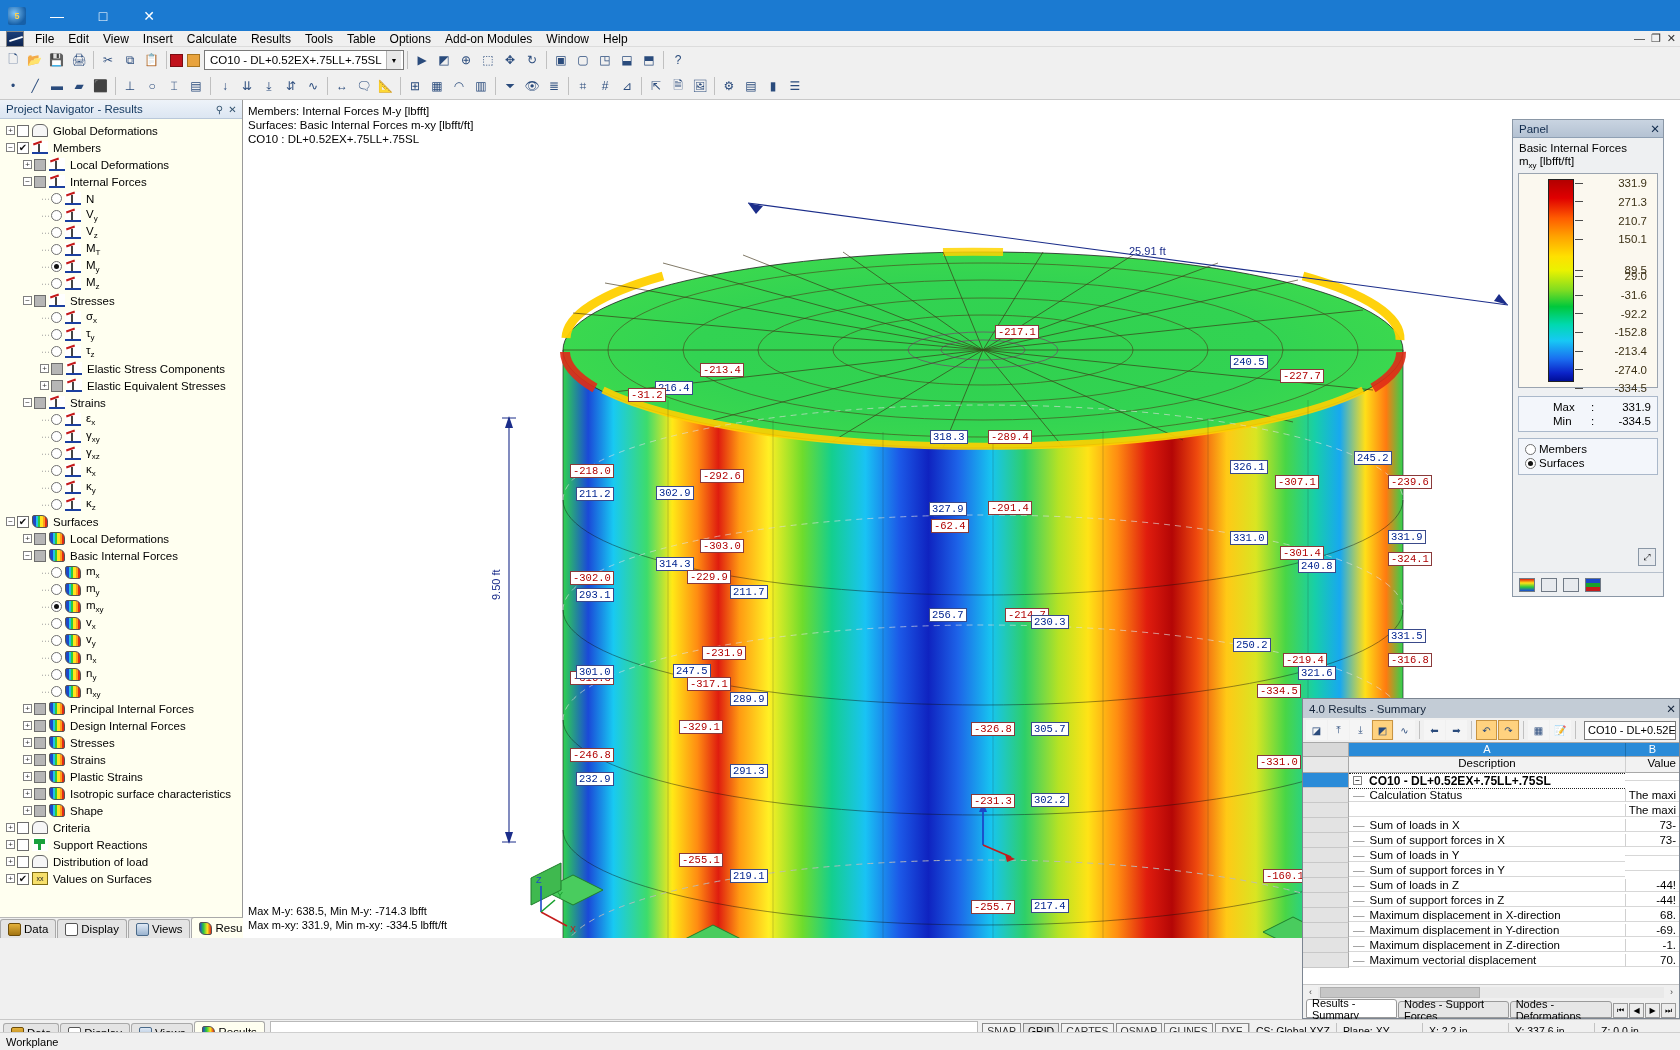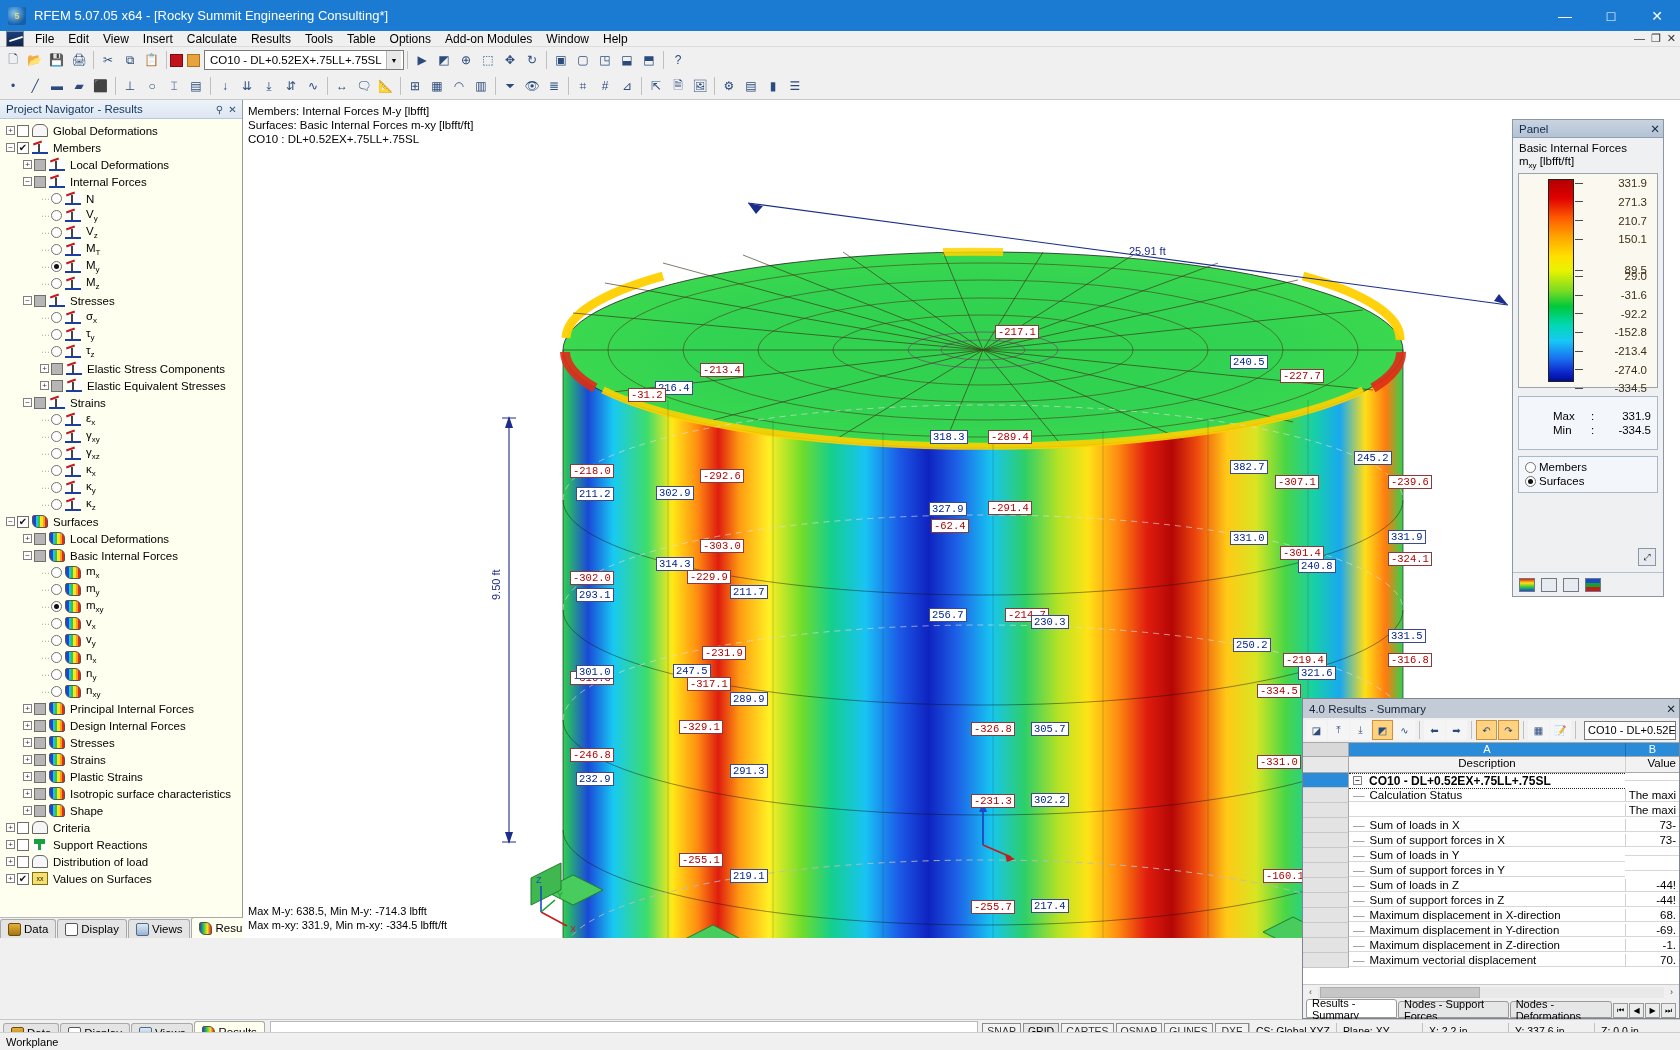--- a/index.html
+++ b/index.html
@@ -170,21 +170,21 @@
       #00d9b0 72%, #17c8f5 80%, #1a6ef0 89%, #0b23c8 96%, #000e96 100%);
   }
   .legend-ticks{width:78px;position:relative;margin-left:1px;}
   .legend-ticks .tk{
     position:absolute;left:0;width:100%;display:flex;align-items:center;
     font-size:11.5px;color:#3a2f14;transform:translateY(-50%);
   }
   .legend-ticks .tk .dash{width:8px;height:1px;background:#4a4a4a;margin-right:3px;}
   .legend-ticks .tk .num{flex:1;text-align:right;padding-right:6px;}
   .minmax{
-    margin:8px 5px 0 5px;background:#f3f6fb;border:1px solid #aab8ca;padding:12px 6px;
+    margin:8px 5px 0 5px;background:#f3f6fb;border:1px solid #aab8ca;padding:3px 6px;
     font-size:11.5px;
   }
   .minmax .mrow{display:flex;justify-content:flex-end;gap:4px;padding:1px 0;}
   .minmax .mrow .k{width:34px;}
   .minmax .mrow .c{width:8px;}
   .minmax .mrow .v{width:48px;text-align:right;}
   .radiogrp{
     margin:6px 5px 0 5px;background:#f3f6fb;border:1px solid #aab8ca;padding:3px 6px 4px 6px;
   }
   .radiogrp .rr{display:flex;align-items:center;font-size:11.5px;padding:1px 0;}
@@ -279,21 +279,20 @@
   }
 
   
   svg.model{position:absolute;left:0;top:0;}
 </style>
 </head>
 <body>
 
 <div class="titlebar">
   <div class="app-icon">5</div>
-  <div class="title-text">RFEM 5.07.05 x64 - [Rocky Summit Engineering Consulting*]</div>
   <div class="win-btns">
     <div class="win-btn">—</div>
     <div class="win-btn">□</div>
     <div class="win-btn close">✕</div>
   </div>
 </div>
 
 <div class="menubar">
   <div class="menu-grip"></div>
   <div class="menu-item">File</div>
@@ -925,21 +924,21 @@
         <div class="flag neg" style="left: 457px; top: 263px;">-213.4</div>
         <div class="flag pos" style="left: 987px; top: 255px;">240.5</div>
         <div class="flag neg" style="left: 1037px; top: 269px;">-227.7</div>
         <div class="flag pos" style="left: 412px; top: 281px;">216.4</div>
         <div class="flag neg" style="left: 385px; top: 288px;">-31.2</div>
         <div class="flag pos" style="left: 687px; top: 330px;">318.3</div>
         <div class="flag neg" style="left: 745px; top: 330px;">-289.4</div>
         <div class="flag pos" style="left: 1111px; top: 351px;">245.2</div>
         <div class="flag neg" style="left: 327px; top: 364px;">-218.0</div>
         <div class="flag neg" style="left: 457px; top: 369px;">-292.6</div>
-        <div class="flag pos" style="left: 987px; top: 360px;">382.7</div>
+        <div class="flag pos" style="left: 987px; top: 360px;">326.1</div>
         <div class="flag neg" style="left: 1032px; top: 375px;">-307.1</div>
         <div class="flag neg" style="left: 1145px; top: 375px;">-239.6</div>
         <div class="flag pos" style="left: 333px; top: 387px;">211.2</div>
         <div class="flag pos" style="left: 413px; top: 386px;">302.9</div>
         <div class="flag pos" style="left: 686px; top: 402px;">327.9</div>
         <div class="flag neg" style="left: 745px; top: 401px;">-291.4</div>
         <div class="flag neg" style="left: 688px; top: 419px;">-62.4</div>
         <div class="flag pos" style="left: 987px; top: 431px;">331.0</div>
         <div class="flag neg" style="left: 457px; top: 439px;">-303.0</div>
         <div class="flag neg" style="left: 1037px; top: 446px;">-301.4</div>

